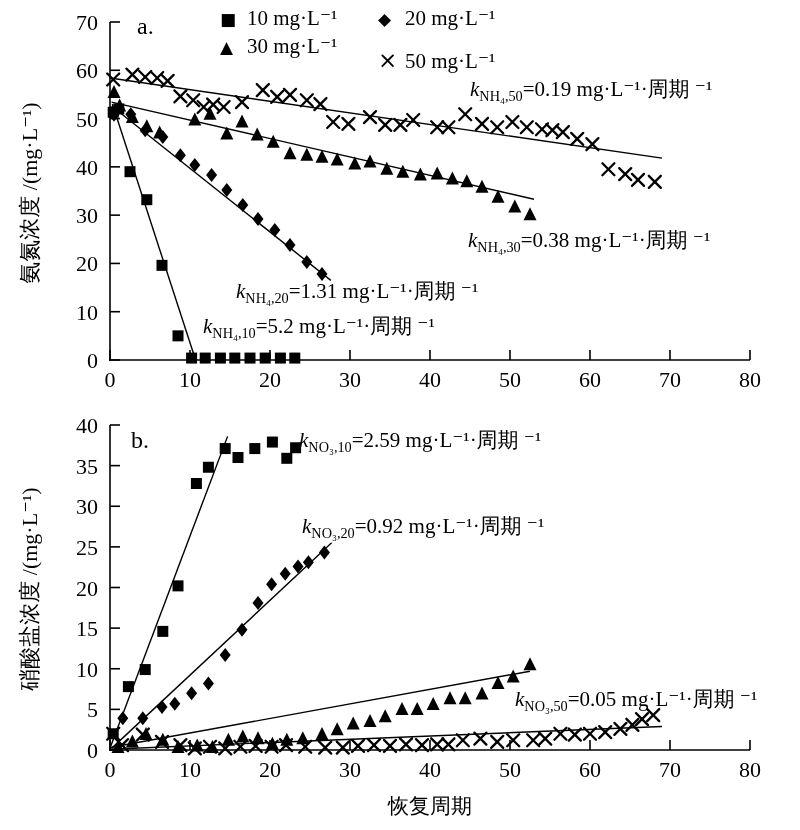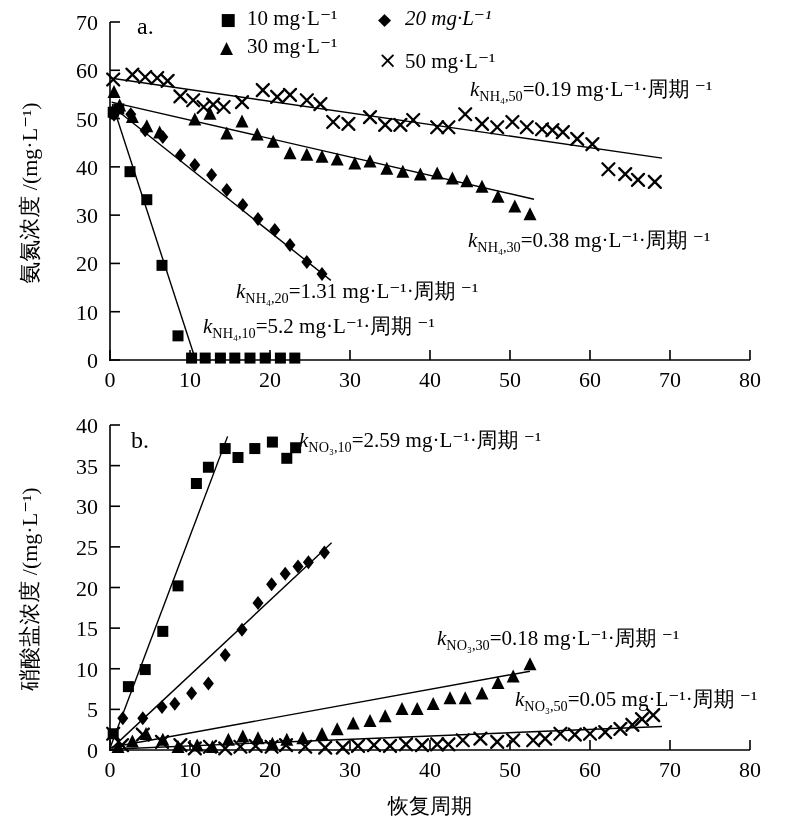--- a/index.html
+++ b/index.html
@@ -8,21 +8,21 @@
   #plot-svg{position:absolute;left:0;top:0;}
   .ax{stroke:#000;stroke-width:1.6;fill:none;}
   .trend{stroke:#000;stroke-width:1.4;fill:none;}
   .cross{stroke:#000;stroke-width:2.3;stroke-linecap:round;}
   #plot-svg rect, #plot-svg path{fill:#000;stroke:none;}
   .tick{font-family:"Liberation Serif","DejaVu Serif",serif;font-size:22px;fill:#000;}
   .legend-item{position:absolute;white-space:nowrap;font-size:21px;}
   .lg-marker{display:inline-block;width:27px;font-family:"DejaVu Sans",sans-serif;font-size:17px;}
   .lg-marker.big{font-size:23px;}
   .lg1{left:220px;top:6px;}
-  .lg2{left:378px;top:6px;font-style:italic;}
+  .lg2{left:378px;top:6px;}
   .lg3{left:220px;top:34px;}
   .lg4{left:378px;top:34px;margin-top:13px;}
   .panel-letter{position:absolute;font-size:24px;}
   #letter-a{left:137px;top:13px;}
   #letter-b{left:131px;top:427px;}
   .ytitle{position:absolute;width:260px;text-align:center;white-space:nowrap;
           font-size:22px;transform:rotate(-90deg);transform-origin:50% 50%;}
   #ytitle-a{left:-100px;top:178px;}
   #ytitle-b{left:-100px;top:574px;}
   .xtitle{position:absolute;left:110px;top:792px;width:640px;text-align:center;font-size:21px;}
@@ -423,16 +423,16 @@
 
   <div class="ytitle" id="ytitle-a">氨氮浓度 /(mg·L⁻¹)</div>
   <div class="ytitle" id="ytitle-b">硝酸盐浓度 /(mg·L⁻¹)</div>
   <div class="xtitle">恢复周期</div>
 
   <div class="ann" id="ann-a50"><i>k</i><sub>NH₄,50</sub><span>=0.19 mg·L⁻¹·周期 ⁻¹</span></div>
   <div class="ann" id="ann-a30"><i>k</i><sub>NH₄,30</sub><span>=0.38 mg·L⁻¹·周期 ⁻¹</span></div>
   <div class="ann" id="ann-a20"><i>k</i><sub>NH₄,20</sub><span>=1.31 mg·L⁻¹·周期 ⁻¹</span></div>
   <div class="ann" id="ann-a10"><i>k</i><sub>NH₄,10</sub><span>=5.2 mg·L⁻¹·周期 ⁻¹</span></div>
   <div class="ann" id="ann-b10"><i>k</i><sub>NO₃,10</sub><span>=2.59 mg·L⁻¹·周期 ⁻¹</span></div>
-  <div class="ann" id="ann-b30"><i>k</i><sub>NO₃,30</sub><span>=0.18 mg·L⁻¹·周期 ⁻¹</span></div>
+  <div class="ann" id="ann-b20"><i>k</i><sub>NO₃,20</sub><span>=0.92 mg·L⁻¹·周期 ⁻¹</span></div>
   <div class="ann" id="ann-b50"><i>k</i><sub>NO₃,50</sub><span>=0.05 mg·L⁻¹·周期 ⁻¹</span></div>
 
 </div>
 
 </body></html>

